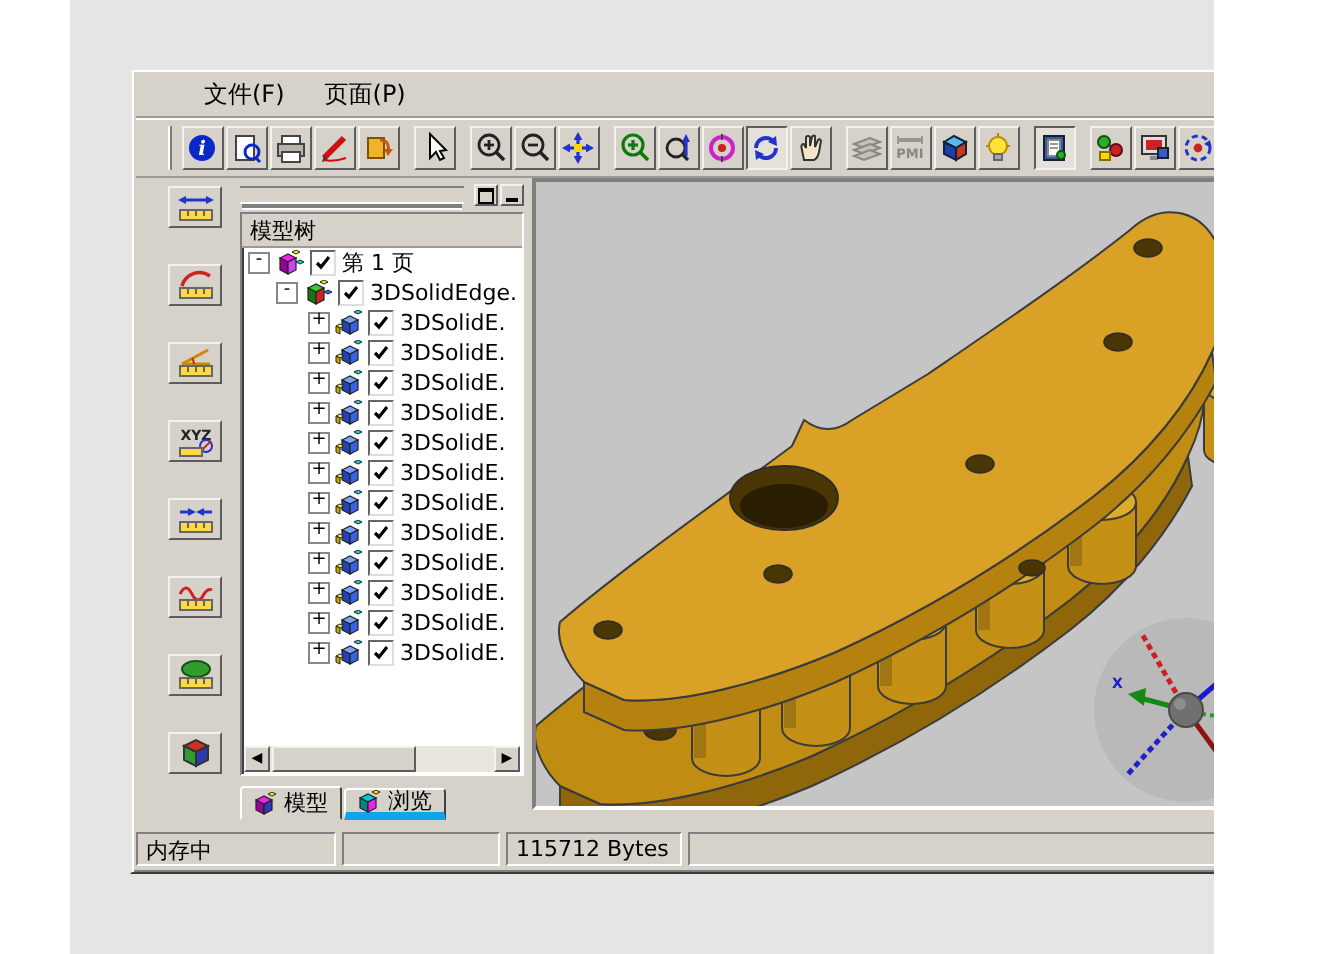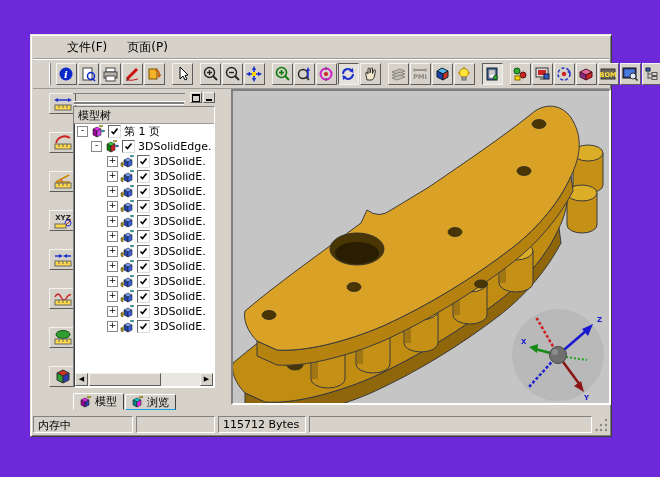--- a/index.html
+++ b/index.html
@@ -1,56 +1,56 @@
 <!DOCTYPE html>
 <html><head>
 <meta charset="utf-8">
 <style>
   html,body{margin:0;padding:0;background:#fff;font-family:"DejaVu Sans","Liberation Sans",sans-serif;}
-  #stage{position:relative;width:660px;height:477px;background:#6d28d9;overflow:hidden;}
+  #stage{position:relative;width:572px;height:477px;background:#e5e5e5;overflow:hidden;margin-left:35px;}
   .btn{border:1px solid;border-color:#f4f2ee #5c5c5c #5c5c5c #f4f2ee;background:#d6d2c9;display:flex;align-items:center;justify-content:center;box-sizing:border-box;}
   .btn.pressed{border-color:#5c5c5c #f4f2ee #f4f2ee #5c5c5c;background:#e4e1da;}
   #win{position:absolute;left:30px;top:34px;width:580px;height:401px;background:#d6d2c9;border:1px solid;border-color:#e8e6e0 #3c3c3c #3c3c3c #e8e6e0;box-shadow:inset 1px 1px 0 #fff, inset -1px -1px 0 #808080;}
   
   #menubar{position:absolute;left:2px;top:2px;right:2px;height:21px;display:flex;align-items:center;gap:4px;padding-left:26px;border-bottom:1px solid #9c9a94;box-shadow:0 1px 0 #fff;font-size:12px;color:#000;}
   .menu-item{padding:2px 8px;cursor:default;}
   
   #toolbar{position:absolute;left:2px;top:24px;right:2px;height:29px;display:flex;align-items:center;gap:1px;padding-left:16px;border-bottom:1px solid #9c9a94;box-shadow:0 1px 0 #fff;}
   #toolbar .grip{width:3px;height:22px;margin-right:4px;border-left:1px solid #fff;border-right:1px solid #808080;}
   .tbtn{width:21px;height:22px;flex:0 0 auto;}
   .tsep{width:5px;height:22px;flex:0 0 auto;}
   .tbtn svg{display:block;}
   
   #main{position:absolute;left:2px;top:54px;right:2px;bottom:24px;background:#d6d2c9;}
   
   #side-toolbar{position:absolute;left:16px;top:4px;width:29px;display:flex;flex-direction:column;gap:18px;}
   .sbtn{width:27px;height:21px;}
   
-  #tree-panel{position:absolute;left:40px;top:0px;width:144px;bottom:2px;}
+  #tree-panel{position:absolute;left:52px;top:0px;width:144px;bottom:2px;}
   #panel-header{position:absolute;left:0;top:2px;right:2px;height:13px;display:flex;align-items:center;}
   .hgrip{flex:1;height:7px;margin-right:4px;border-top:1px solid #808080;border-bottom:1px solid #fff;box-shadow:0 3px 0 -1px #808080,0 4px 0 -1px #ffffff;}
   .hbtn{width:12px;height:11px;margin-left:1px;font-size:8px;line-height:8px;}
   .hbtn .sq{width:6px;height:5px;border:1px solid #000;border-top-width:2px;}
   .hbtn .mini{width:6px;height:2px;background:#000;margin-top:5px;}
   #tree-box{position:absolute;left:0;top:17px;right:2px;bottom:22px;background:#fff;border:1px solid;border-color:#808080 #fff #fff #808080;box-shadow:inset 1px 1px 0 #404040;overflow:hidden;}
   #tree-title{height:15px;background:#d6d2c9;border-bottom:1px solid #9c9a94;font-size:11px;padding:1px 4px 0 4px;color:#000;}
   #tree-rows{position:absolute;left:1px;right:1px;top:17px;bottom:14px;overflow:hidden;font-size:11px;}
   .trow{display:flex;align-items:center;height:15px;white-space:nowrap;}
   .expander{width:9px;height:9px;border:1px solid #888;background:#fff;font-size:9px;line-height:7px;text-align:center;margin-right:2px;flex:0 0 auto;color:#000;}
   .nicon{margin-right:2px;flex:0 0 auto;}
   .cb{width:11px;height:11px;background:#fff;border:1px solid;border-color:#666 #ddd #ddd #666;margin-right:3px;flex:0 0 auto;display:flex;align-items:center;justify-content:center;}
   .tlabel{color:#000;text-align:right;}
   
   #tree-hscroll{position:absolute;left:1px;right:1px;bottom:1px;height:13px;background:#e9e6e0;display:flex;}
   .scr-btn{width:13px;height:13px;font-size:7px;line-height:11px;text-align:center;color:#000;}
   #tree-thumb{width:72px;height:13px;margin-left:1px;}
   
   #tree-tabs{position:absolute;left:0;bottom:0px;height:20px;display:flex;align-items:flex-end;gap:1px;}
   .tab{display:flex;align-items:center;gap:3px;font-size:11px;padding:2px 6px 2px 4px;background:#d6d2c9;border:1px solid;border-color:#fff #404040 #d6d2c9 #fff;border-radius:2px 2px 0 0;height:17px;box-sizing:border-box;color:#000;}
-  .tab.inactive{height:16px;border-bottom:1px solid #0ea5e9;}
+  .tab.inactive{height:16px;border-bottom:4px solid #0ea5e9;}
   
   #viewport{position:absolute;left:198px;top:0px;width:380px;height:316px;border:2px solid;border-color:#808080 #fff #fff #808080;background:#c5c5c5;box-sizing:border-box;}
   
   #statusbar{position:absolute;left:2px;bottom:2px;right:2px;height:21px;display:flex;align-items:center;gap:3px;padding-top:2px;box-sizing:border-box;}
   .spanel{height:17px;border:1px solid;border-color:#808080 #fff #fff #808080;font-size:11px;padding:1px 2px 0 4px;box-sizing:border-box;color:#000;overflow:hidden;white-space:nowrap;}
   #grip{margin-left:auto;width:14px;height:17px;}
 </style>
 </head>
 <body>
 

